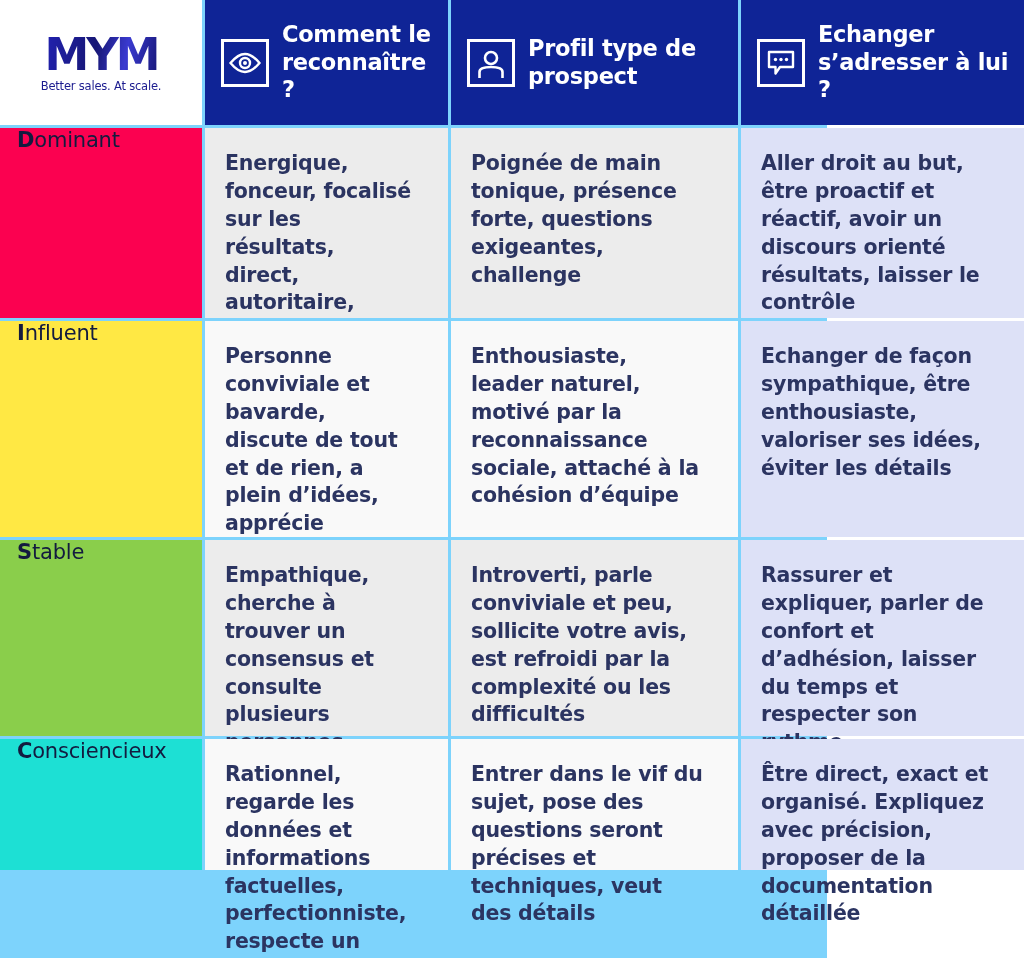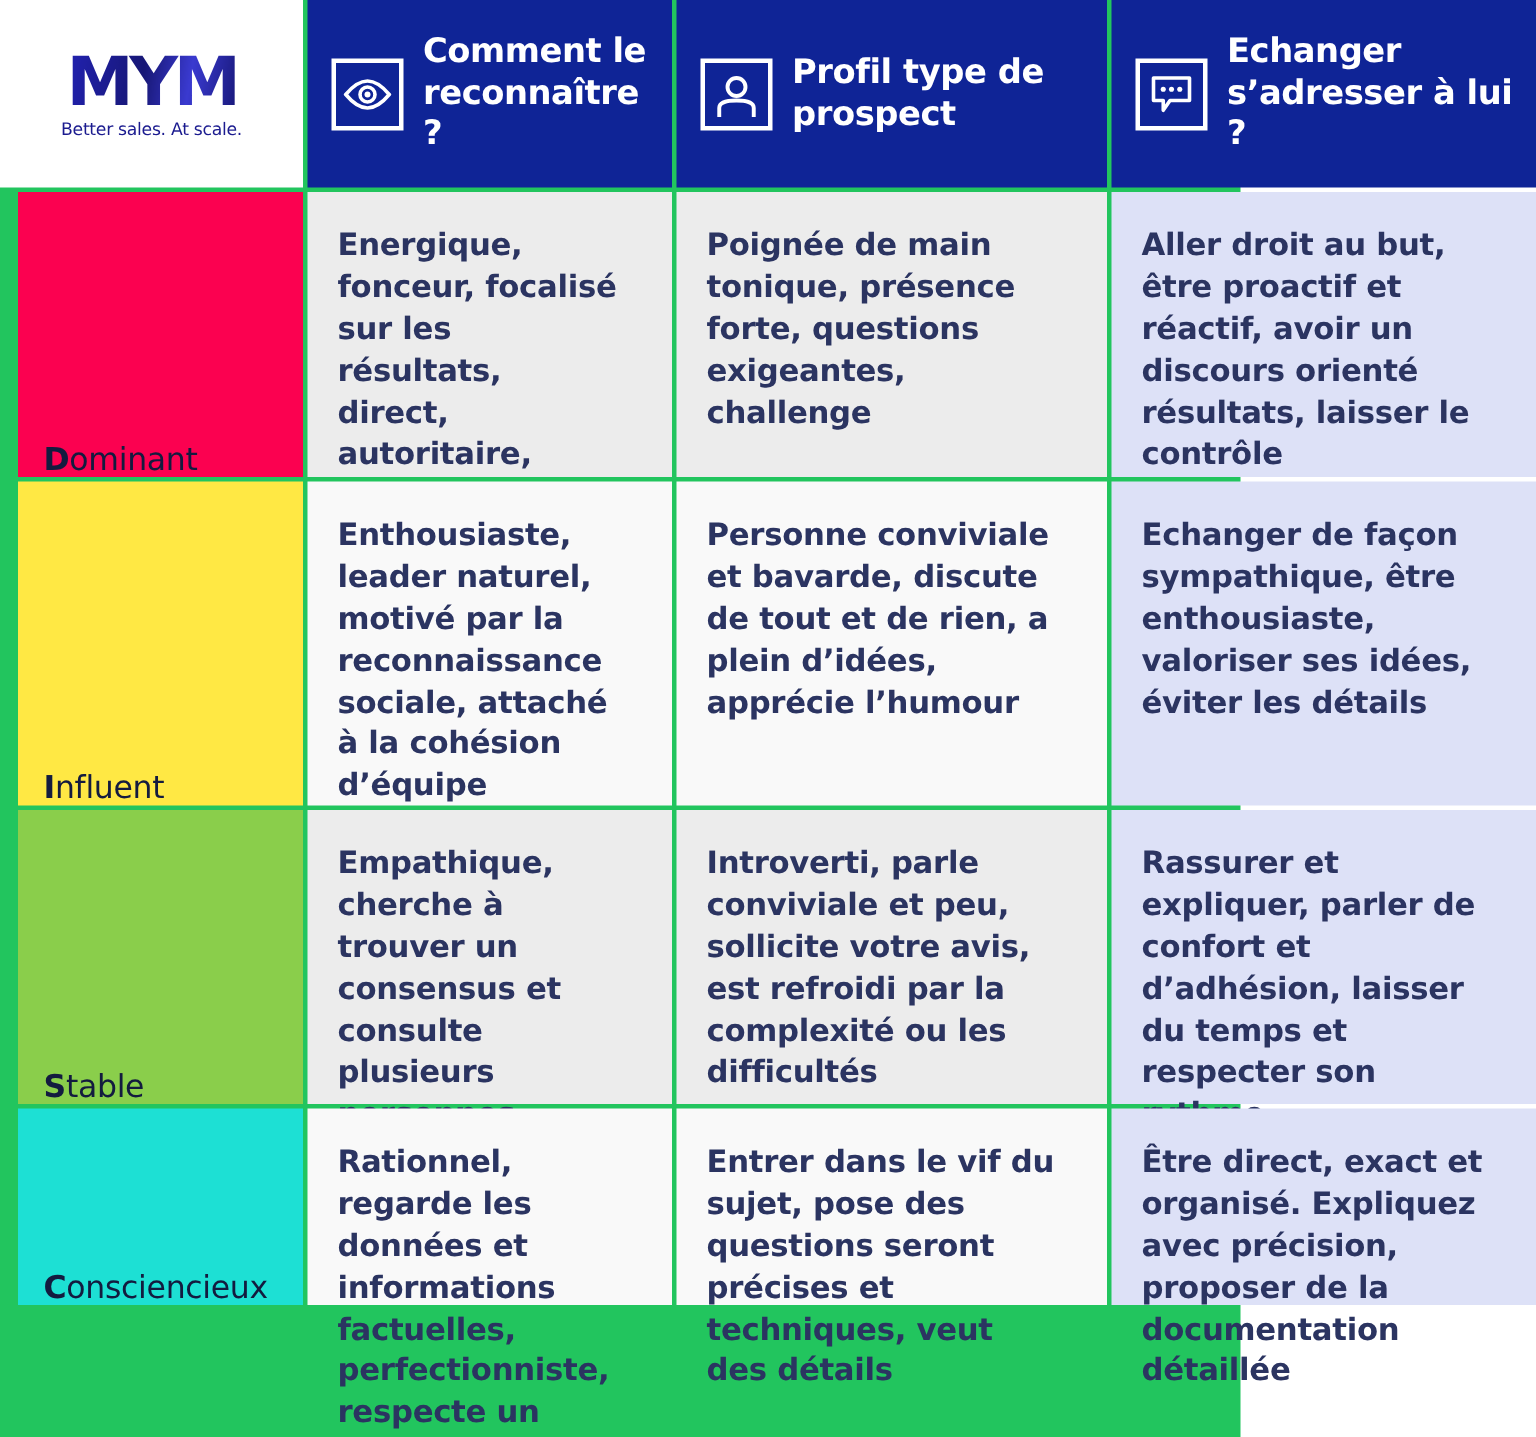--- a/index.html
+++ b/index.html
@@ -14,21 +14,21 @@
     overflow: hidden;
   }
   .table {
     width: 827px;
     height: 958px;
     display: grid;
     grid-template-columns: 202px 243px 287px 292px;
     grid-template-rows: 125px 190px 216px 196px 131px;
     column-gap: 3px;
     row-gap: 3px;
-    background: #22c55e;
+    background: #7dd3fc;
     box-sizing: border-box;
   }
 
   
   .logo-cell {
     background: #ffffff;
     display: flex;
     flex-direction: column;
     align-items: center;
     justify-content: center;
@@ -79,24 +79,23 @@
     font-weight: bold;
     font-size: 22.5px;
     line-height: 1.22;
     letter-spacing: -0.3px;
     font-family: "DejaVu Sans", sans-serif;
   }
 
   
   .profile-cell {
     display: flex;
-    align-items: flex-end;
+    align-items: flex-start;
     padding-left: 17px;
     box-sizing: border-box;
-    margin-left: 12px;
   }
   .profile-label {
     font-size: 21px;
     color: #131b3f;
     letter-spacing: -0.2px;
     font-family: "DejaVu Sans", sans-serif;
   }
   .profile-label b { font-weight: bold; }
 
   
@@ -169,24 +168,24 @@
     <p>Poignée de main tonique, présence forte, questions exigeantes, challenge</p>
   </div>
   <div class="text-cell" style="background:#dde1f7">
     <p>Aller droit au but, être proactif et réactif, avoir un discours orienté résultats, laisser le contrôle</p>
   </div>
 
   <div class="profile-cell" style="background:#ffe844">
     <span class="profile-label"><b>I</b><span>nfluent</span></span>
   </div>
   <div class="text-cell" style="background:#f9f9f9">
+    <p>Personne conviviale et bavarde, discute de tout et de rien, a plein d’idées, apprécie l’humour</p>
+  </div>
+  <div class="text-cell" style="background:#f9f9f9">
     <p>Enthousiaste, leader naturel, motivé par la reconnaissance sociale, attaché à la cohésion d’équipe</p>
-  </div>
-  <div class="text-cell" style="background:#f9f9f9">
-    <p>Personne conviviale et bavarde, discute de tout et de rien, a plein d’idées, apprécie l’humour</p>
   </div>
   <div class="text-cell" style="background:#dde1f7">
     <p>Echanger de façon sympathique, être enthousiaste, valoriser ses idées, éviter les détails</p>
   </div>
 
   <div class="profile-cell" style="background:#8ace4b">
     <span class="profile-label"><b>S</b><span>table</span></span>
   </div>
   <div class="text-cell" style="background:#ececec">
     <p>Empathique, cherche à trouver un consensus et consulte plusieurs personnes, hésitant</p>

